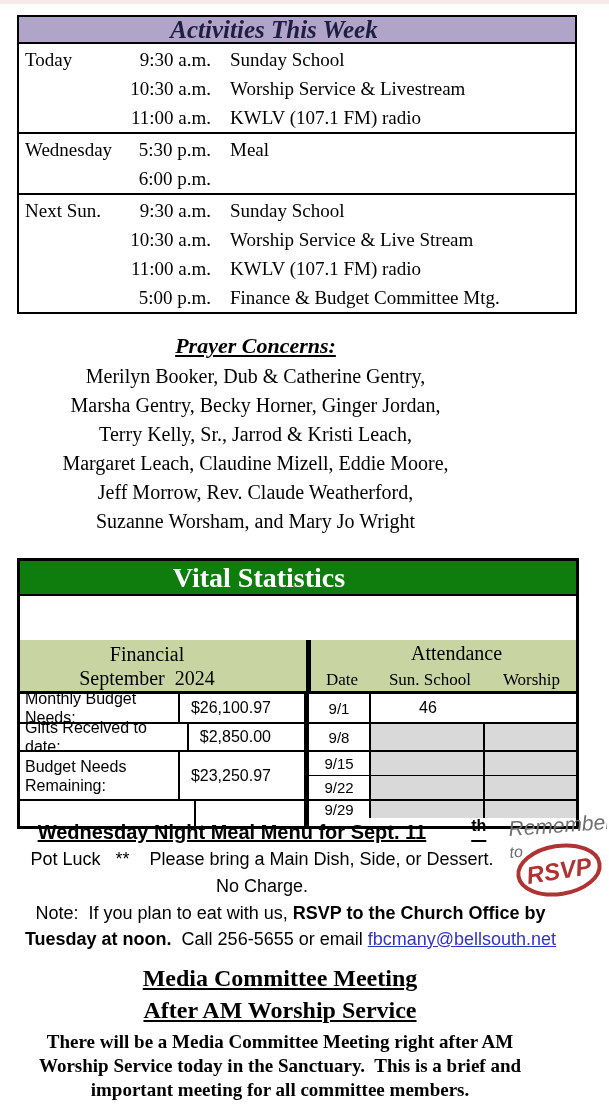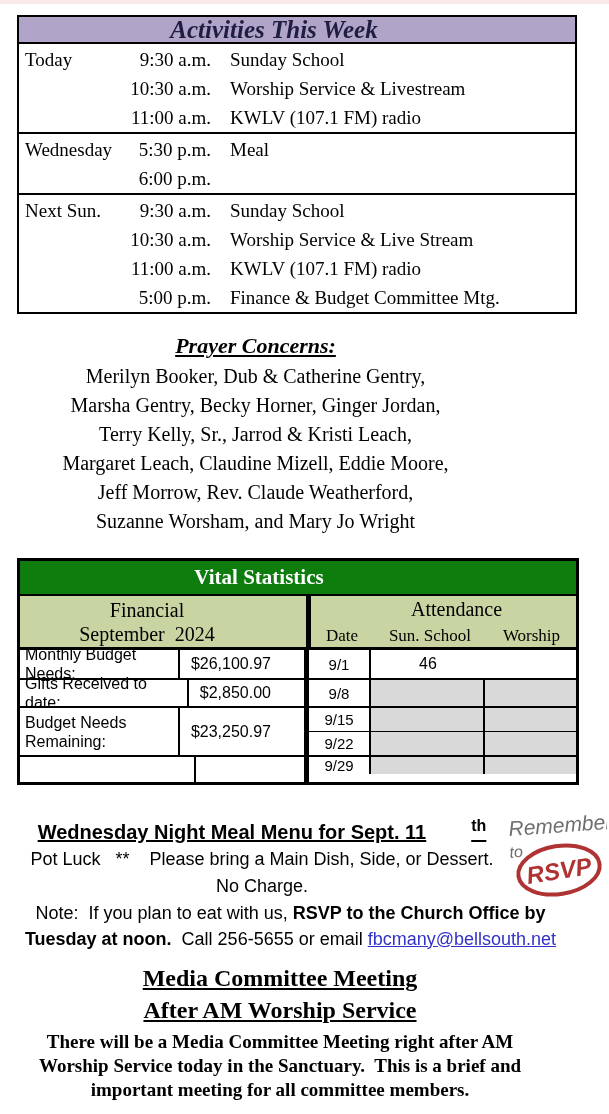--- a/index.html
+++ b/index.html
@@ -29,23 +29,23 @@
   .act-desc{padding-left:19px;}
 
   
   .prayer{position:absolute;left:0;top:332px;width:609px;text-align:center;padding-right:98px;}
   .prayer-title{display:inline-block;font-size:22px;font-weight:bold;font-style:italic;
                 text-decoration:underline;line-height:27px;margin-bottom:3px;}
   .prayer-line{font-size:20px;line-height:29px;}
 
   
   .vital{position:absolute;left:17px;top:558px;width:562px;border:3px solid #000;background:#fff;}
-  .vital-title{background:var(--green-dark);color:#fff;font-weight:bold;font-size:21px;height:35px;
+  .vital-title{background:var(--green-dark);color:#fff;font-weight:bold;font-size:28px;height:35px;
                line-height:33px;text-align:center;border-bottom:2px solid #000;padding-right:78px;}
-  .vital-sub{display:flex;background:var(--green-light);border-bottom:3px solid #000;}
+  .vital-sub{display:flex;background:var(--green-light);border-bottom:3px solid #000;margin-top:44px;}
   .vital-sub-left{width:291px;border-right:5px solid #000;text-align:center;font-size:20px;
                   line-height:24px;padding:2px 32px 1px 0;}
   .vital-sub-right{flex:1;display:flex;flex-direction:column;justify-content:space-between;}
   .att-heading{text-align:center;font-size:20px;line-height:23px;padding:2px 0 0 26px;}
   .att-cols{display:grid;grid-template-columns:62px 114px 1fr;font-size:17px;line-height:23px;text-align:center;}
   .vital-body{display:flex;}
   .fin{width:289px;border-right:5px solid #000;font-family:"Liberation Sans",sans-serif;}
   .fin-row{display:flex;border-bottom:2px solid #000;}
   .fin-row.last{border-bottom:none;}
   .fin-label{width:176px;border-right:2px solid #000;font-size:16px;padding-left:5px;

